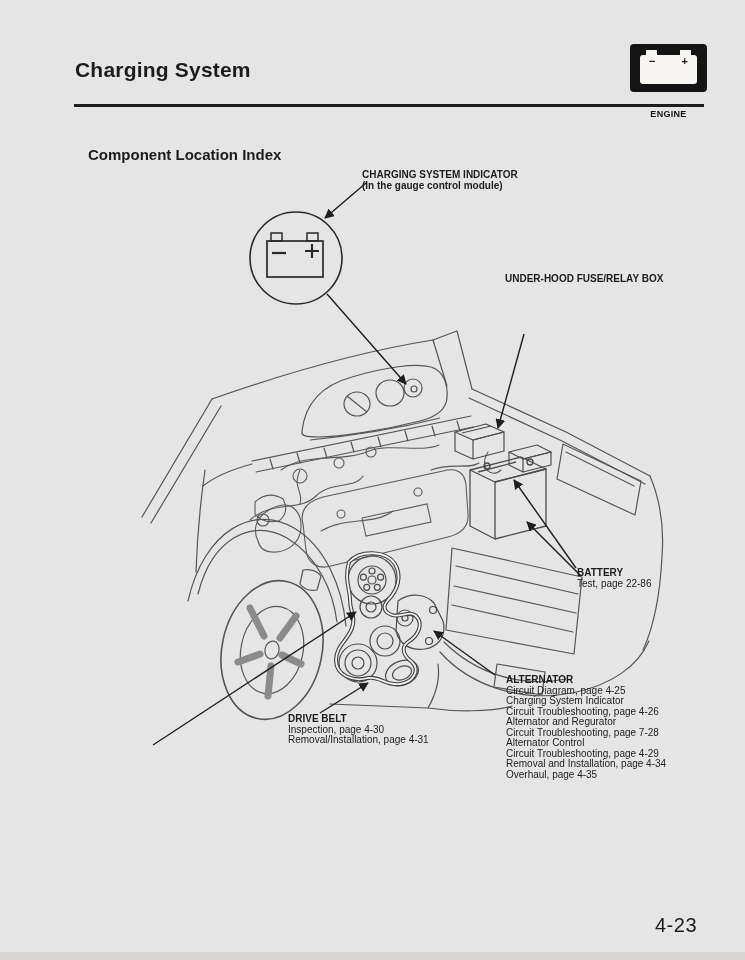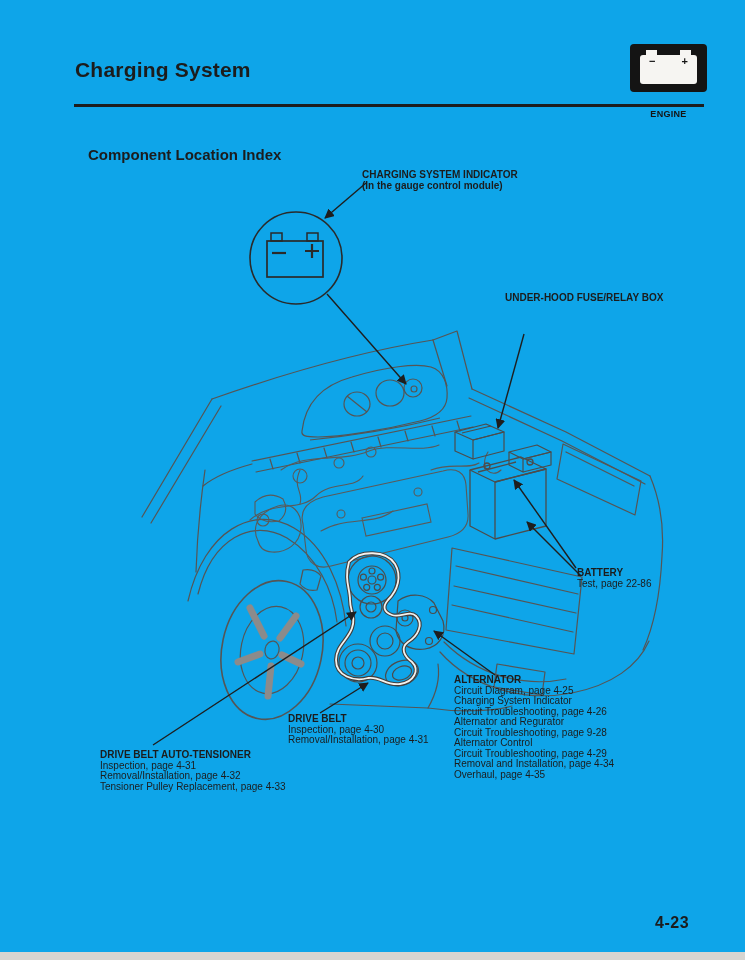--- a/index.html
+++ b/index.html
@@ -1,20 +1,20 @@
 <!DOCTYPE html>
 <html><head>
 <meta charset="utf-8">
 <style>
   html,body{margin:0;padding:0;background:#888;}
   .page{
     position:relative;
     width:745px;height:960px;
     margin:0 auto;
-    background:#0ea5e9;
+    background:#e5e5e5;
     font-family:"Liberation Sans", sans-serif;
     color:#1c1c1c;
     overflow:hidden;
   }
   
   .doc-title{
     position:absolute;left:75px;top:58px;
     font-size:21px;font-weight:bold;letter-spacing:.2px;
   }
   .doc-rule{
@@ -49,29 +49,29 @@
   
   .label{
     position:absolute;
     font-size:10px;line-height:10.5px;
     white-space:nowrap;
   }
   .label .label-title{font-weight:bold;}
   .label.allbold .label-lines div{font-weight:bold;}
   
   .lbl-indicator{left:362px;top:170px;}
-  .lbl-fuse{left:505px;top:293px;}
+  .lbl-fuse{left:505px;top:274px;}
   .lbl-battery{left:577px;top:568px;}
-  .lbl-alternator{left:454px;top:675px;}
+  .lbl-alternator{left:506px;top:675px;}
   .lbl-drivebelt{left:288px;top:714px;}
   .lbl-tensioner{left:100px;top:750px;}
   
   .page-number{
     position:absolute;left:655px;top:914px;
-    font-size:16px;font-weight:bold;letter-spacing:.5px;
+    font-size:20px;font-weight:normal;letter-spacing:.5px;
   }
   .page-edge{
     position:absolute;left:0;bottom:0;width:100%;height:8px;
     background:#d7d5d1;
   }
   svg.diagram{position:absolute;left:0;top:0;}
 </style>
 </head>
 <body>
 
@@ -265,40 +265,32 @@
       </div>
   </div>
 
   <div class="label lbl-alternator">
     <div class="label-title">ALTERNATOR</div>
     <div class="label-lines">
         <div>Circuit Diagram, page 4-25</div>
         <div>Charging System Indicator</div>
         <div>Circuit Troubleshooting, page 4-26</div>
         <div>Alternator and Regurator</div>
-        <div>Circuit Troubleshooting, page 9-28</div>
+        <div>Circuit Troubleshooting, page 7-28</div>
         <div>Alternator Control</div>
         <div>Circuit Troubleshooting, page 4-29</div>
         <div>Removal and Installation, page 4-34</div>
         <div>Overhaul, page 4-35</div>
       </div>
   </div>
 
   <div class="label lbl-drivebelt">
     <div class="label-title">DRIVE BELT</div>
     <div class="label-lines">
         <div>Inspection, page 4-30</div>
         <div>Removal/Installation, page 4-31</div>
       </div>
   </div>
 
-  <div class="label lbl-tensioner">
-    <div class="label-title">DRIVE BELT AUTO-TENSIONER</div>
-    <div class="label-lines">
-        <div>Inspection, page 4-31</div>
-        <div>Removal/Installation, page 4-32</div>
-        <div>Tensioner Pulley Replacement, page 4-33</div>
-      </div>
-  </div>
 
   <div class="page-number">4-23</div>
   <div class="page-edge"></div>
 </div>
 
 </body></html>

